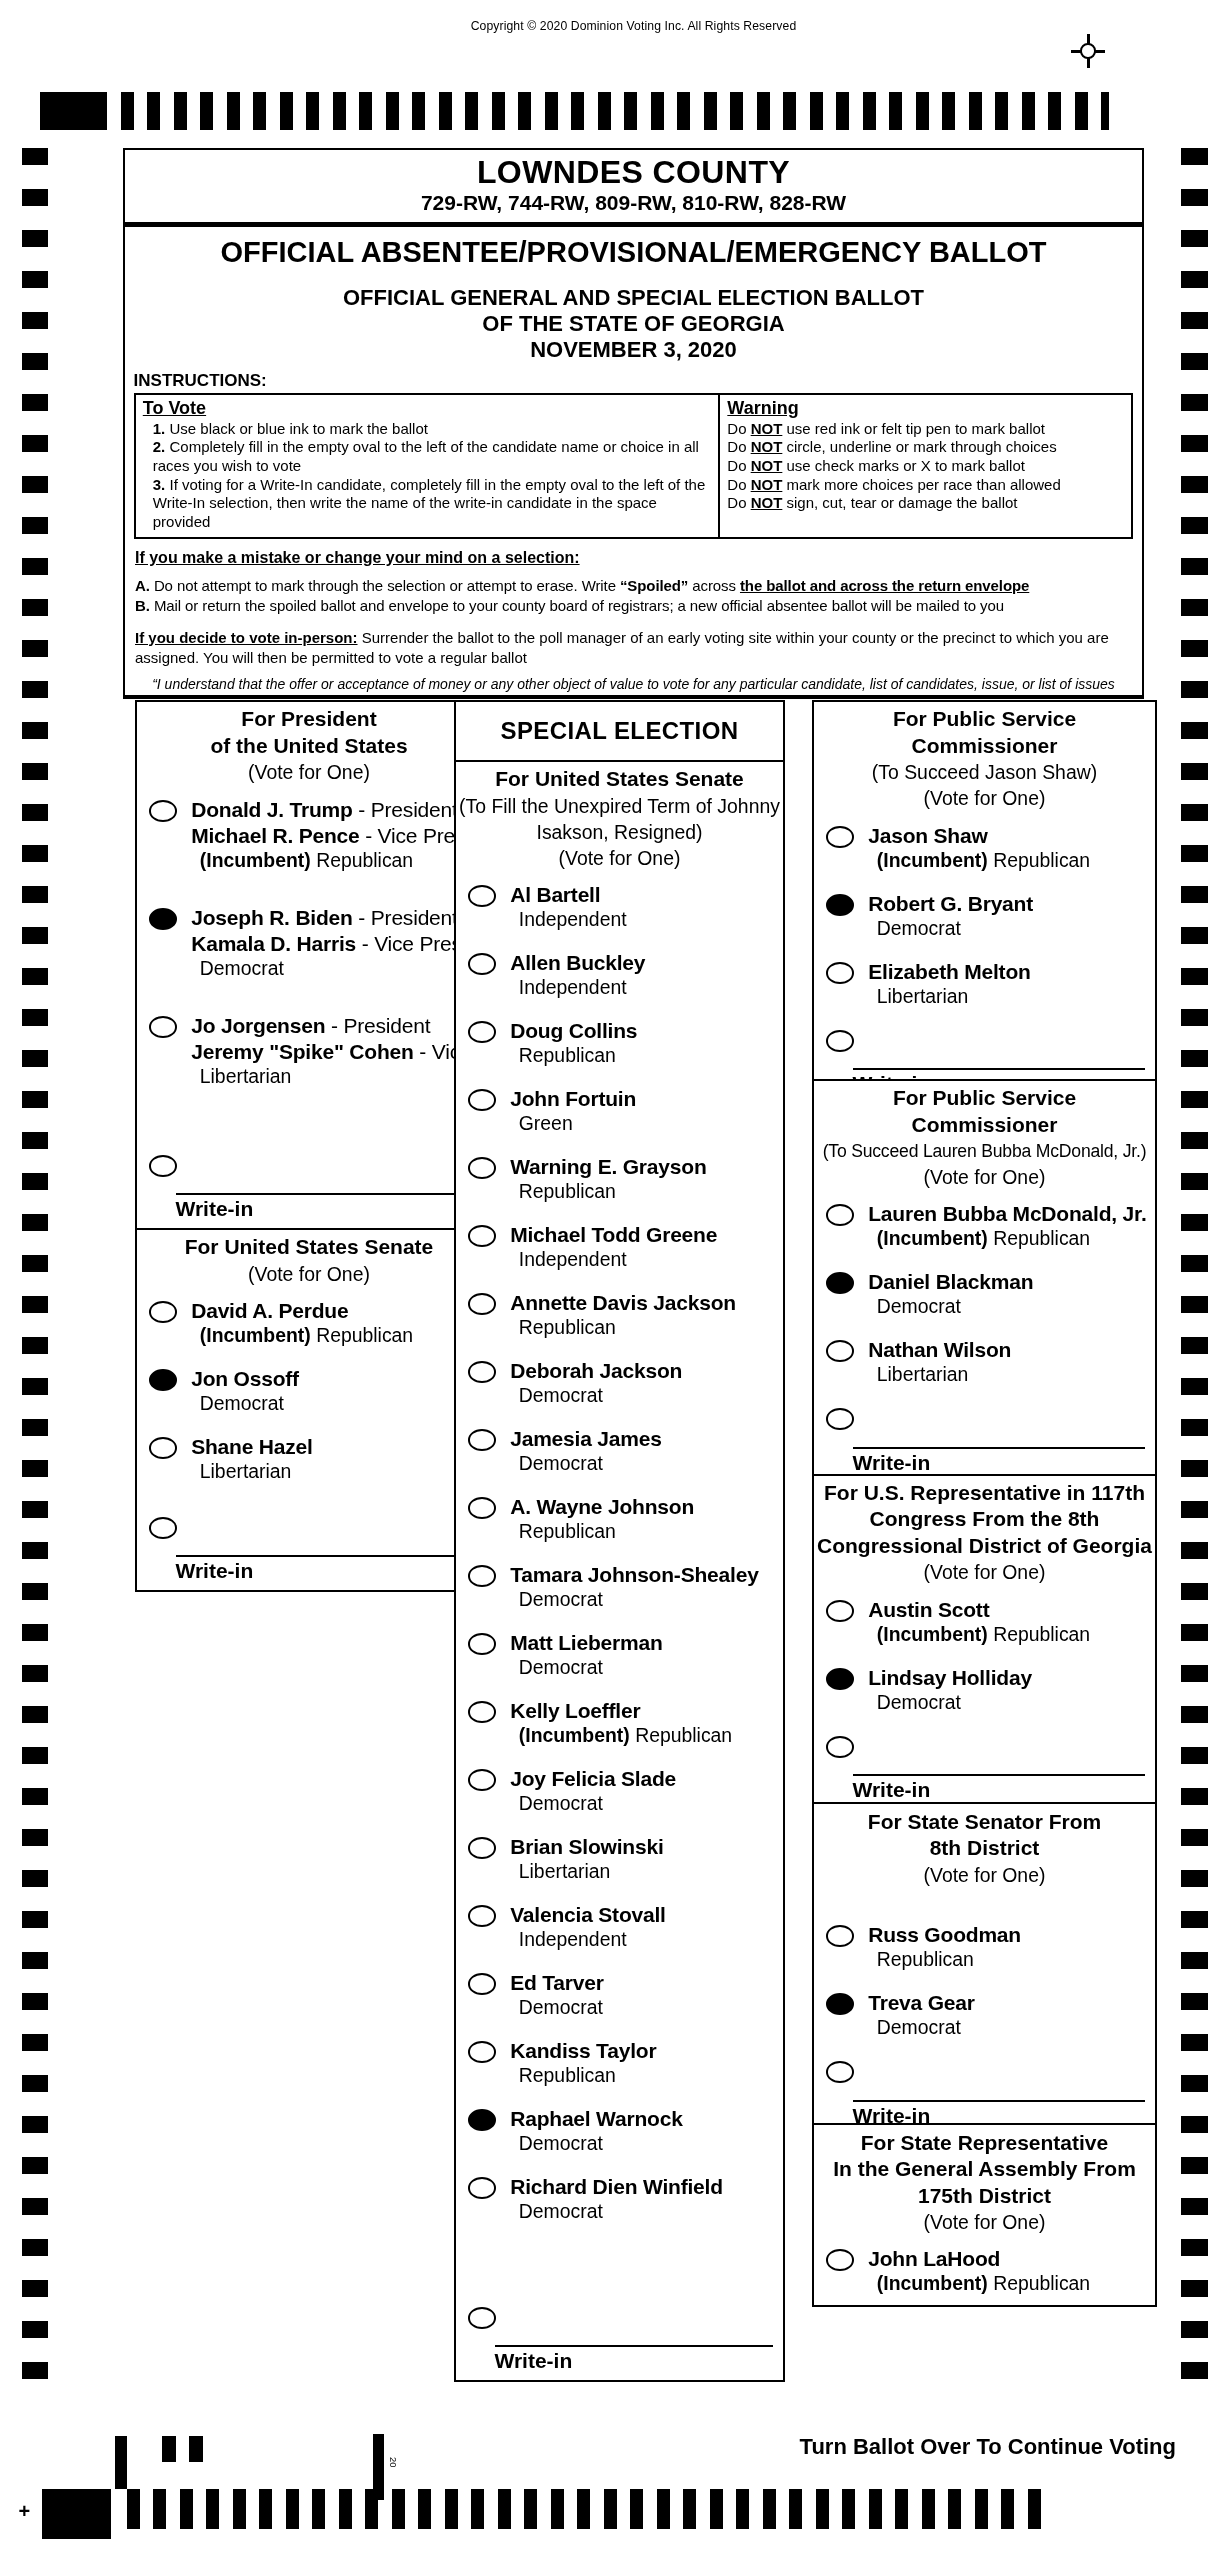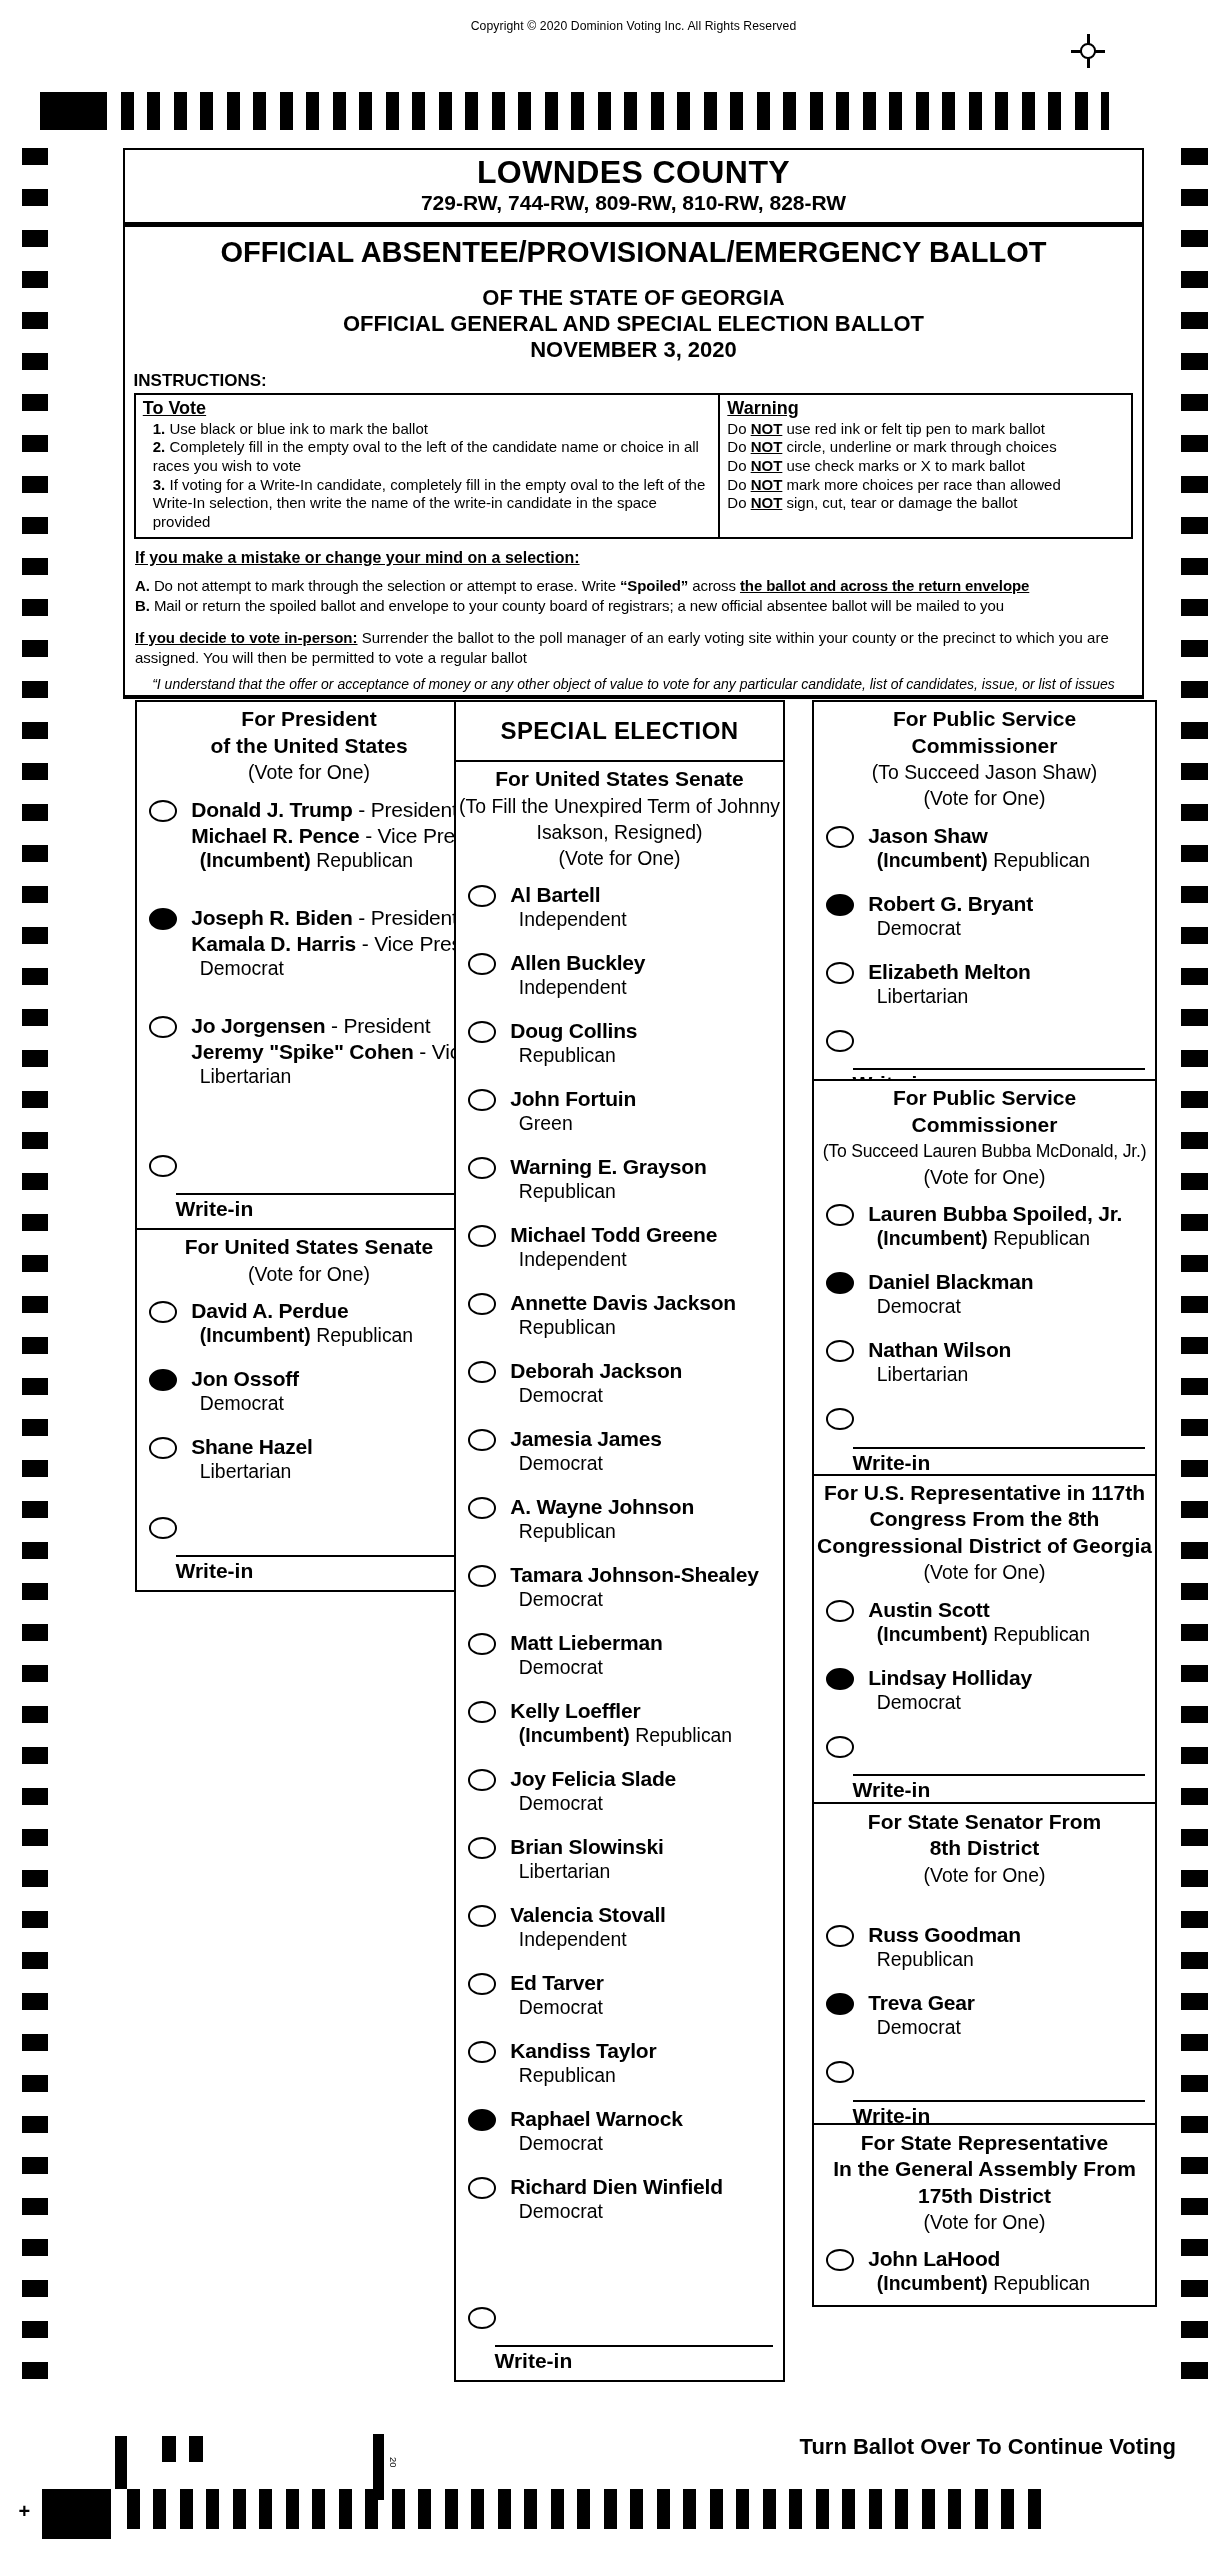--- a/index.html
+++ b/index.html
@@ -105,22 +105,22 @@
   <div id="left-marks" class="side-marks"></div>
   <div id="right-marks" class="side-marks"></div>
 
   <div id="upper">
     <div id="county-hdr">
       <div id="county-name">LOWNDES COUNTY</div>
       <div id="precincts">729-RW, 744-RW, 809-RW, 810-RW, 828-RW</div>
     </div>
     <div id="ballot-type">OFFICIAL ABSENTEE/PROVISIONAL/EMERGENCY BALLOT</div>
     <div id="election-title">
+      <div>OFFICIAL GENERAL AND SPECIAL ELECTION BALLOT</div>
       <div>OF THE STATE OF GEORGIA</div>
-      <div>OFFICIAL GENERAL AND SPECIAL ELECTION BALLOT</div>
       <div>NOVEMBER 3, 2020</div>
     </div>
     <div id="instr-label">INSTRUCTIONS:</div>
     <div id="instr-box">
       <div id="tovote-cell" class="cell">
         <div class="instr-h">To Vote</div>
         <div>
 
             <div class="ti"><span class="b">1.</span> <span>Use black or blue ink to mark the ballot</span></div>
 
@@ -476,21 +476,21 @@
         <div>For Public Service</div>
         <div>Commissioner</div>
         <div class="c-sub sm">(To Succeed Lauren Bubba McDonald, Jr.)</div>
         <div class="c-vote">(Vote for One)</div>
       </div>
       <div class="cands">
 
           <div class="cand">
             <span class="oval"></span>
             <div class="ctxt">
-              <div class="cname"><span class="b">Lauren Bubba Spoiled, Jr.</span></div>
+              <div class="cname"><span class="b">Lauren Bubba McDonald, Jr.</span></div>
               <div class="cparty"><span class="b">(Incumbent) </span><span>Republican</span></div>
             </div>
           </div>
 
           <div class="cand">
             <span class="oval filled"></span>
             <div class="ctxt">
               <div class="cname"><span class="b">Daniel Blackman</span></div>
               <div class="cparty"><span class="b"></span><span>Democrat</span></div>
             </div>

